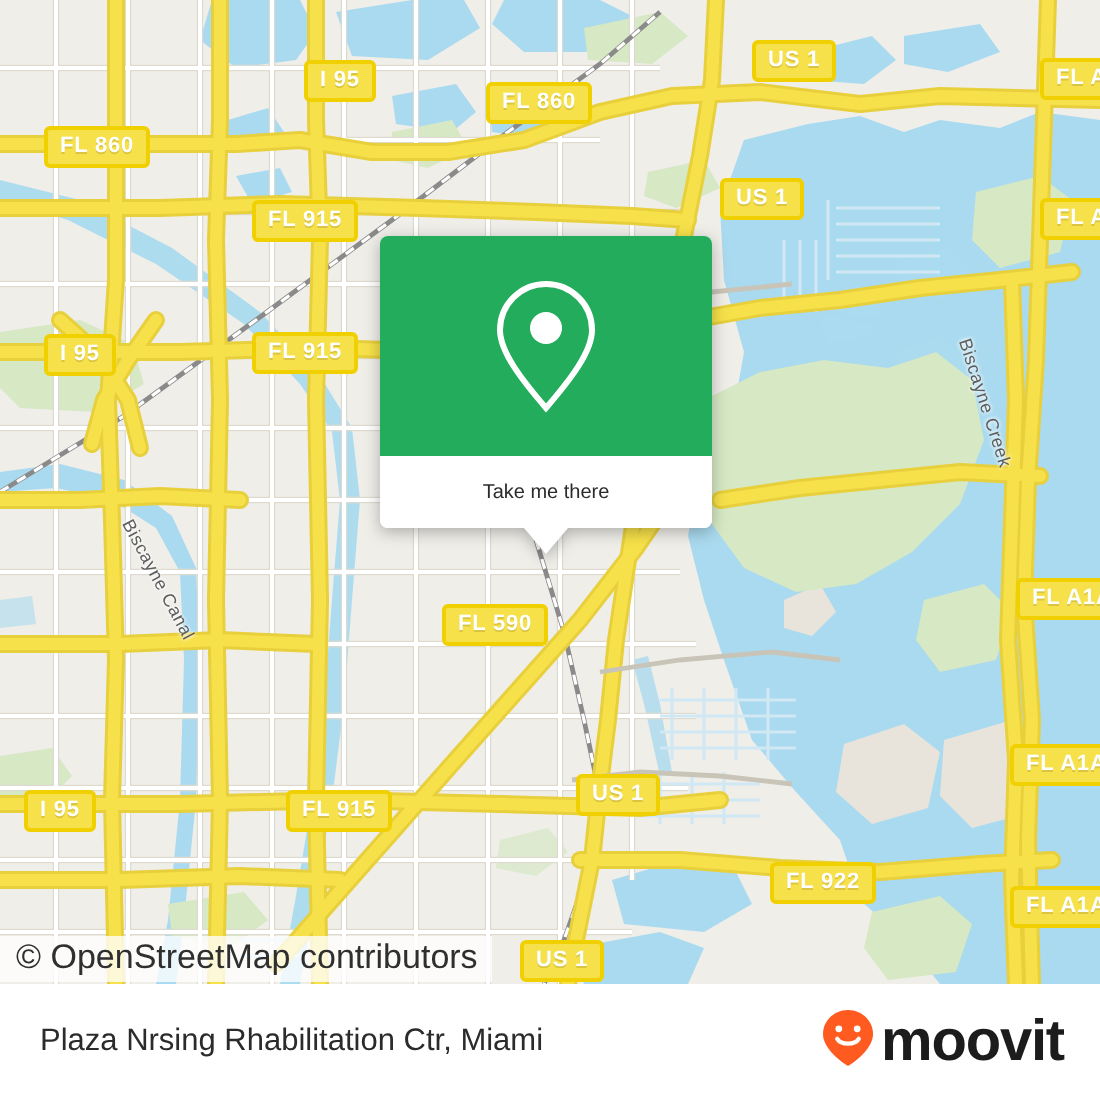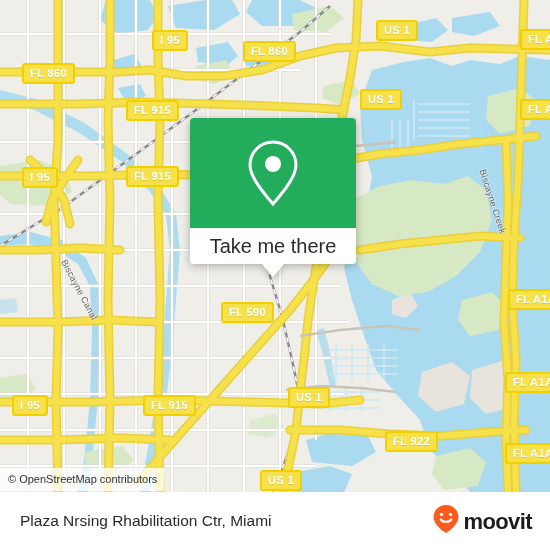--- a/index.html
+++ b/index.html
@@ -83,21 +83,21 @@
     align-items: center;
     justify-content: center;
   }
   #popup-label {
     background: #ffffff;
     height: 36px;
     display: flex;
     align-items: center;
     justify-content: center;
     color: #2b2b2b;
-    font-size: 20px;
+    font-size: 10px;
     font-family: "Liberation Sans", sans-serif;
   }
   #popup-tail {
     position: absolute;
     left: 50%;
     margin-left: -11px;
     top: 146px;
     width: 0; height: 0;
     border-left: 11px solid transparent;
     border-right: 11px solid transparent;
@@ -105,21 +105,21 @@
   }
 
   
   #attribution {
     position: absolute;
     left: 0;
     top: 468px;
     background: rgba(255,255,255,0.78);
     color: #2f2f2f;
     font-family: "Liberation Sans", sans-serif;
-    font-size: 11px;
+    font-size: 17px;
     line-height: 18px;
     padding: 2px 7px 3px 8px;
     white-space: nowrap;
     text-align: right;
   }
 
   
   #footer {
     position: absolute;
     left: 0;
@@ -140,21 +140,21 @@
     white-space: nowrap;
   }
   #brand {
     display: flex;
     align-items: center;
     gap: 3px;
   }
   #brand-text {
     color: #1c1c1c;
     font-family: "Liberation Sans", sans-serif;
-    font-size: 22px;
+    font-size: 29px;
     font-weight: bold;
     letter-spacing: -0.6px;
     line-height: 27px;
   }
 </style>
 </head>
 <body>
 
 <div id="app">
 

